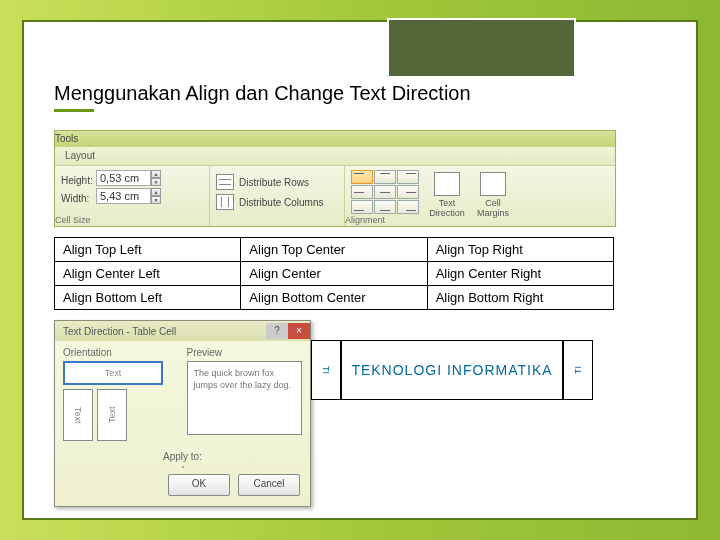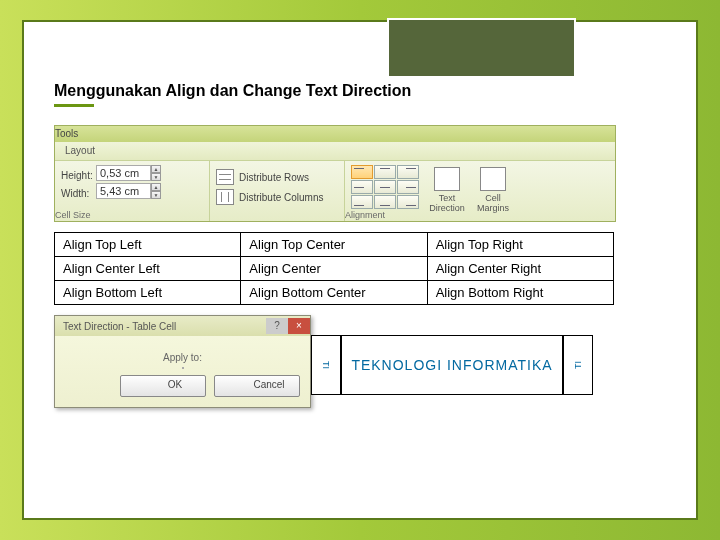--- a/index.html
+++ b/index.html
@@ -37,22 +37,22 @@
     border: 2px solid #fff;
   }
   .content {
     position: absolute;
     top: 60px;
     left: 30px;
     right: 30px;
     bottom: 10px;
   }
   .title {
-    font-size: 16px;
-    font-weight: bold;
+    font-size: 20px;
+    font-weight: normal;
     color: #000;
     margin-bottom: 18px;
   }
   .title-underline {
     width: 40px;
     height: 3px;
     background: #6b9612;
     margin-top: 4px;
   }
 
@@ -333,21 +333,20 @@
   .foot-btn {
     width: 60px;
     height: 20px;
     border: 1px solid #888;
     background: linear-gradient(#fefefe, #e4e4e4);
     text-align: center;
     line-height: 18px;
     font-size: 10px;
     color: #444;
     border-radius: 2px;
-    padding-left: 24px;
   }
 
   
   .examples {
     display: flex;
     gap: 0;
     align-items: stretch;
     height: 60px;
     margin-top: 20px;
   }
@@ -488,20 +487,34 @@
 
         <div class="dialog">
           <div class="dialog-title">
             <span>Text Direction - Table Cell</span>
             <div class="dialog-title-close">
               <div class="dlg-btn dlg-help">?</div>
               <div class="dlg-btn dlg-close">×</div>
             </div>
           </div>
           <div class="dialog-body">
+            <div class="orient-box">
+              <div class="sect-label">Orientation</div>
+              <div class="orient-top">
+                <div class="orient-cell orient-h">Text</div>
+              </div>
+              <div class="orient-grid">
+                <div class="orient-cell orient-v">Text</div>
+                <div class="orient-cell orient-v2">Text</div>
+              </div>
+            </div>
+            <div class="preview-box">
+              <div class="sect-label">Preview</div>
+              <div class="preview-inner">The quick brown fox jumps over the lazy dog.</div>
+            </div>
           </div>
           <div class="apply-row">
             <span>Apply to:</span>
             <div class="apply-select"></div>
           </div>
           <div class="dialog-foot">
             <div class="foot-btn">OK</div>
             <div class="foot-btn">Cancel</div>
           </div>
         </div>

